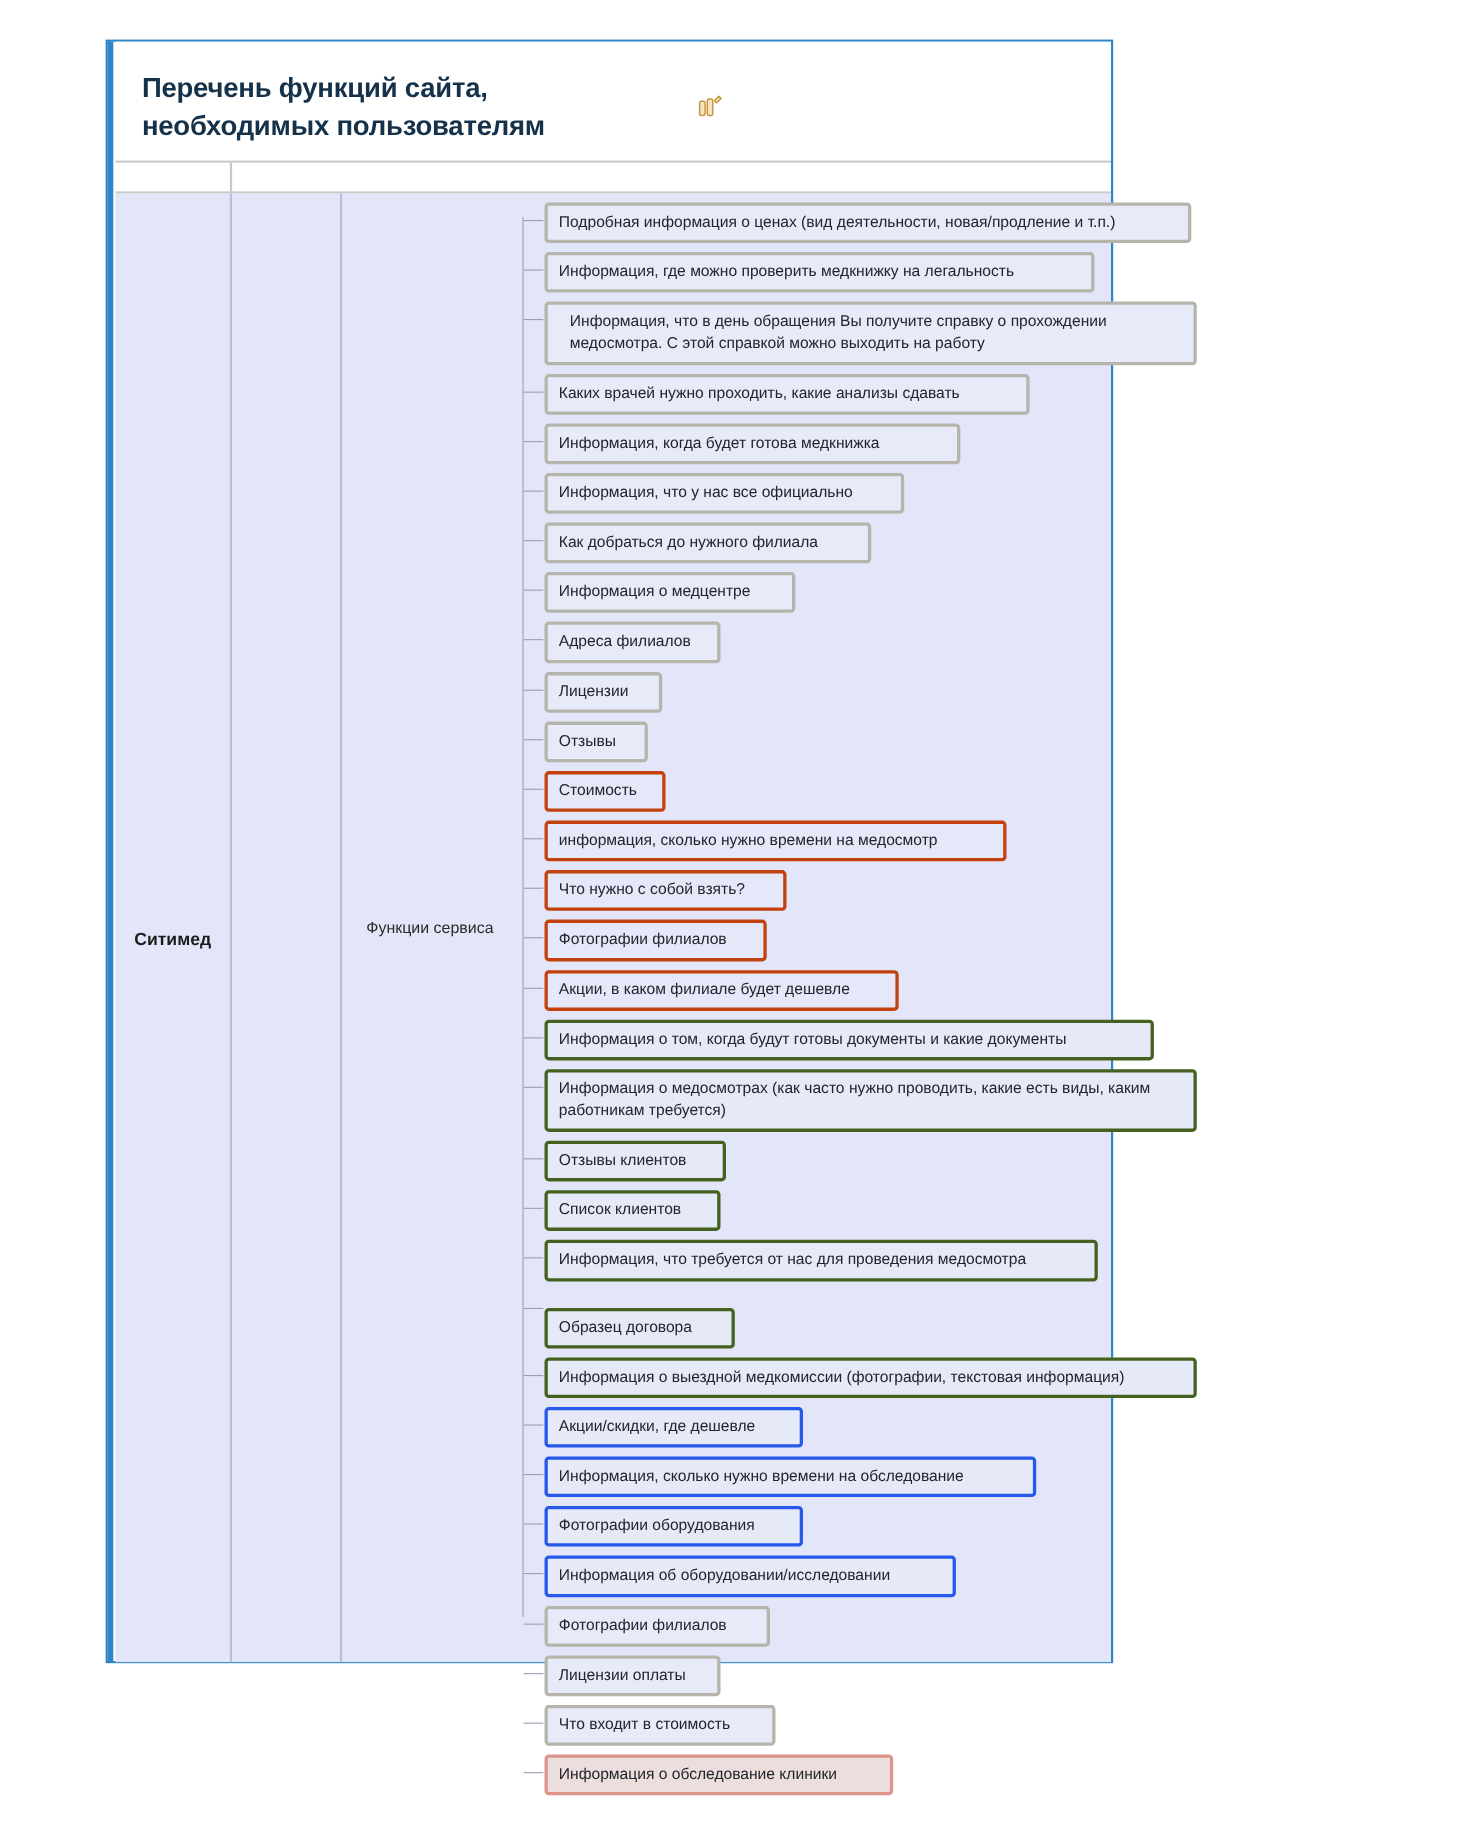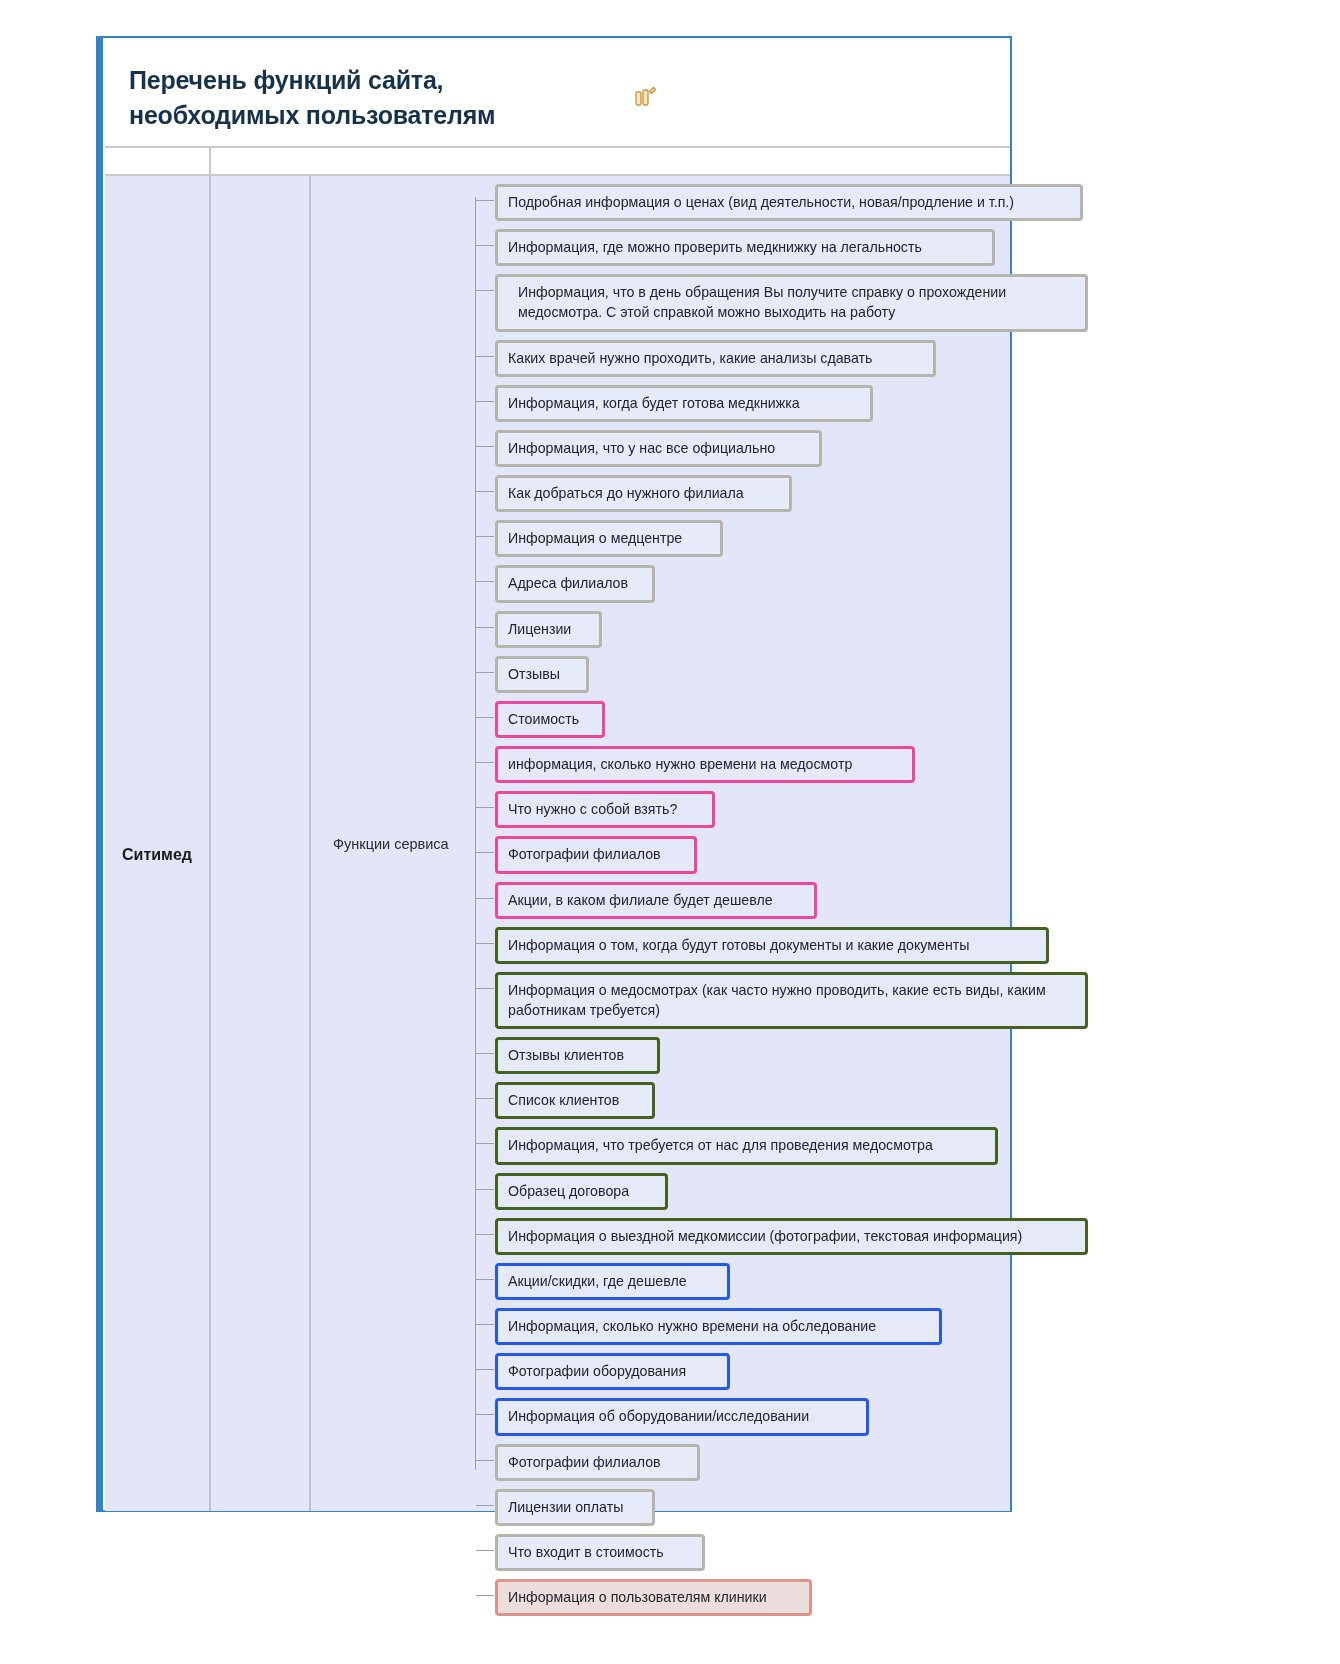--- a/index.html
+++ b/index.html
@@ -142,21 +142,21 @@
     font-size: 14.2px;
     line-height: 1.42;
     color: #22252b;
     background: #e4e8f9;
     border-radius: 4px;
     vertical-align: top;
   }
 
   
   .s-gray   { border: 3px solid #b6b5ac; background: #e7eaf9; }
-  .s-faint  { border: 3px solid #ec4899; background: #e4e8f8; }
+  .s-faint  { border: 3px solid #c2410c; background: #e4e8f8; }
   .s-green  { border: 3px solid #44611f; background: #e6eaf8; }
   .s-blue   { border: 3px solid #2559ec; background: #e6eaf8; }
   .s-pink   { border: 3px solid #dd948b; background: #ecdedd; }
 </style>
 </head>
 <body>
 
 <div id="doc-frame">
 
   <div id="left-accent"></div>
@@ -208,28 +208,28 @@
           <div class="node"><div class="box s-faint" style="width: 110px;">Стоимость</div></div>
           <div class="node"><div class="box s-faint" style="width: 420px;">информация, сколько нужно времени на медосмотр</div></div>
           <div class="node"><div class="box s-faint" style="width: 220px;">Что нужно с собой взять?</div></div>
           <div class="node"><div class="box s-faint" style="width: 202px;">Фотографии филиалов</div></div>
           <div class="node"><div class="box s-faint" style="width: 322px;">Акции, в каком филиале будет дешевле</div></div>
           <div class="node"><div class="box s-green" style="width: 554px;">Информация о том, когда будут готовы документы и какие документы</div></div>
           <div class="node"><div class="box s-green" style="width: 593px;">Информация о медосмотрах (как часто нужно проводить, какие есть виды, каким работникам требуется)</div></div>
           <div class="node"><div class="box s-green" style="width: 165px;">Отзывы клиентов</div></div>
           <div class="node"><div class="box s-green" style="width: 160px;">Список клиентов</div></div>
           <div class="node"><div class="box s-green" style="width: 503px;">Информация, что требуется от нас для проведения медосмотра</div></div>
-          <div class="node"><div class="box s-green" style="width: 173px;">Образец договора</div></div>
+          <div class="node"><div class="box s-green" style="width: 173px; margin-top: 16px;">Образец договора</div></div>
           <div class="node"><div class="box s-green" style="width: 602px;">Информация о выездной медкомиссии (фотографии, текстовая информация)</div></div>
           <div class="node"><div class="box s-blue" style="width: 235px;">Акции/скидки, где дешевле</div></div>
           <div class="node"><div class="box s-blue" style="width: 447px;">Информация, сколько нужно времени на обследование</div></div>
           <div class="node"><div class="box s-blue" style="width: 235px;">Фотографии оборудования</div></div>
           <div class="node"><div class="box s-blue" style="width: 374px;">Информация об оборудовании/исследовании</div></div>
           <div class="node"><div class="box s-gray" style="width: 205px;">Фотографии филиалов</div></div>
           <div class="node"><div class="box s-gray" style="width: 160px;">Лицензии оплаты</div></div>
           <div class="node"><div class="box s-gray" style="width: 210px;">Что входит в стоимость</div></div>
-          <div class="node"><div class="box s-pink" style="width: 317px;">Информация о пользователям клиники</div></div>
+          <div class="node"><div class="box s-pink" style="width: 317px;">Информация о обследование клиники</div></div>
         </div>
 
     </div>
 
   </div>
 </div>
 
 </body></html>

